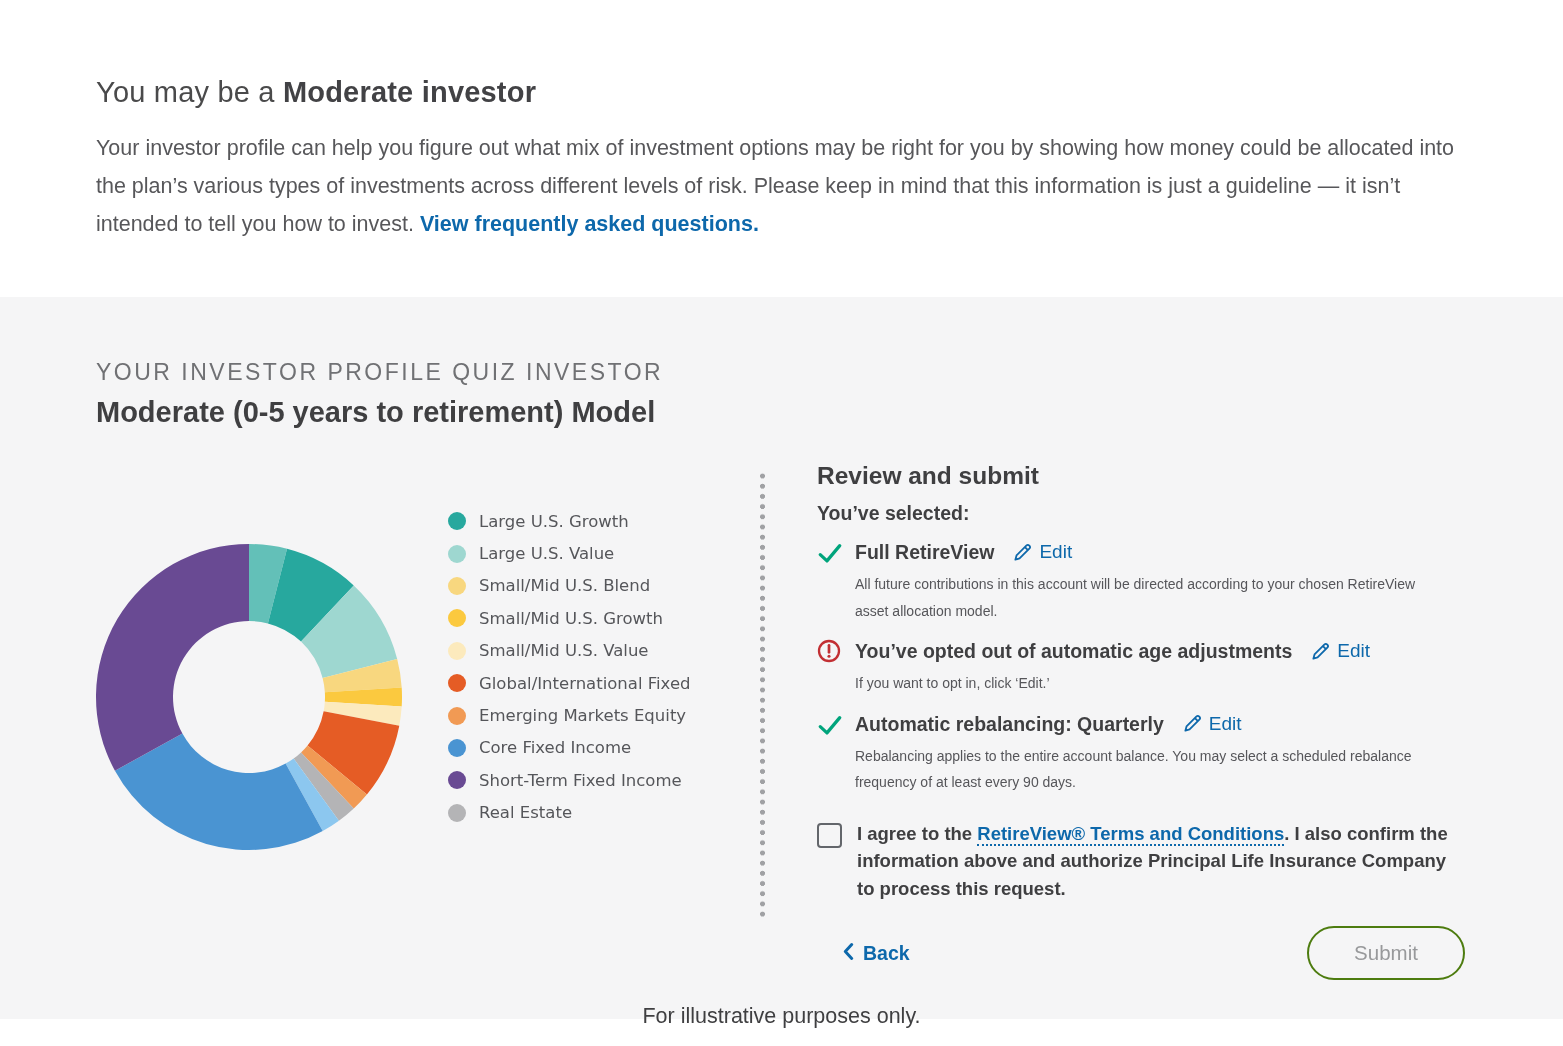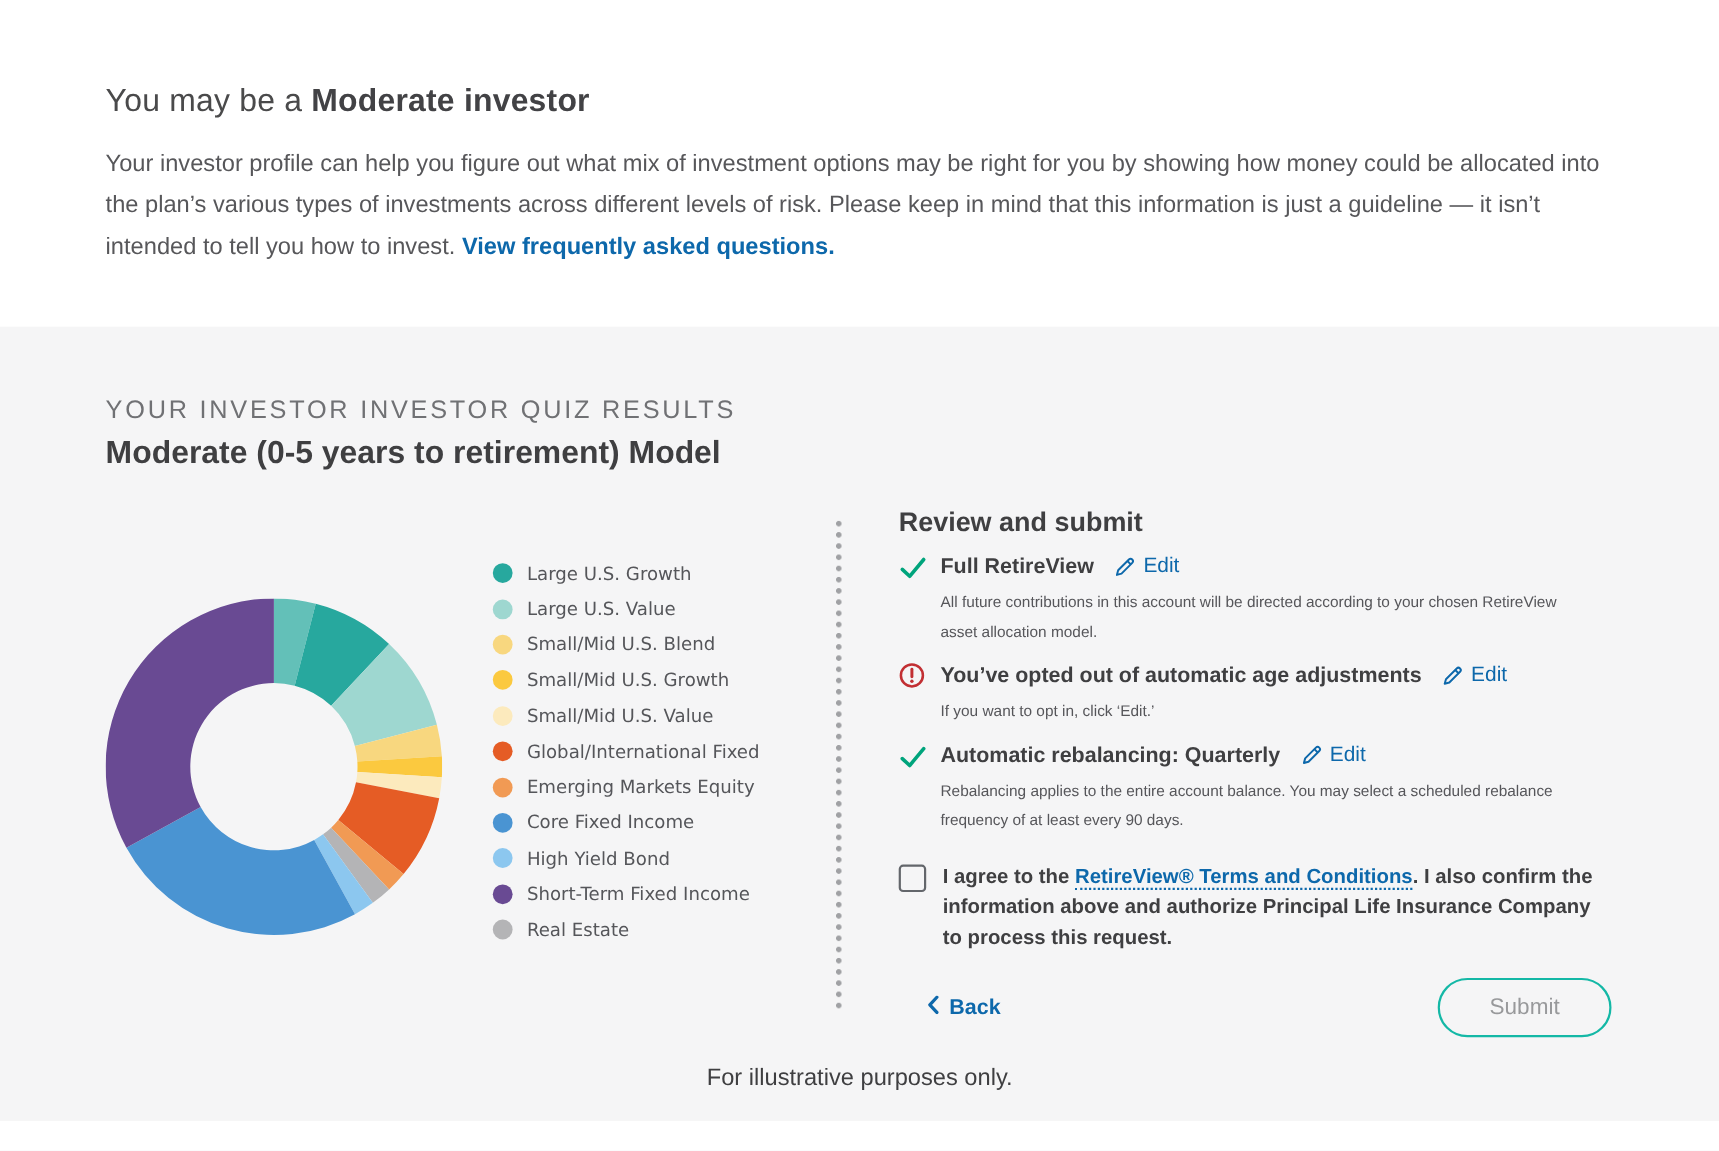--- a/index.html
+++ b/index.html
@@ -39,35 +39,35 @@
   .edit-link .edit-label{font-size:19px;font-weight:400;color:#0d68ab;margin-left:6px;}
   .ri-body{margin-top:6px;font-size:14px;line-height:26.5px;color:#56565a;max-width:585px;}
   .agreement{display:flex;margin-top:24px;justify-content:center;}
   .agreement-box{width:21px;height:21px;flex:0 0 21px;border:2px solid#63666b;border-radius:4px;
     background:transparent;margin:3px 15px 0 0;cursor:pointer;}
   .agreement-text{font-size:18.5px;font-weight:700;color:#3f3f41;line-height:27.5px;max-width:612px;}
   .terms-link{color:#0d68ab;text-decoration:none;border-bottom:2px dotted #0d68ab;cursor:pointer;}
   .review-footer{display:flex;justify-content:space-between;align-items:center;margin-top:24px;max-width:648px;}
   .back-link{display:inline-flex;align-items:center;text-decoration:none;margin-left:26px;cursor:pointer;}
   .back-label{font-size:19.5px;font-weight:700;color:#0d68ab;margin-left:9px;}
-  .submit-btn{width:158px;height:54px;border-radius:28px;border:2px solid #14b8a6;background:transparent;
+  .submit-btn{width:158px;height:54px;border-radius:28px;border:2px solid #4d7c0f;background:transparent;
     color:#98999b;font-size:20.5px;font-family:"Liberation Sans", sans-serif;cursor:pointer;}
   .footnote{text-align:center;margin-top:24px;font-size:21.5px;color:#3f3f41;}
 </style>
 </head>
 <body>
 
 <div>
   <div class="top">
     <h1 class="page-title"><span>You may be a </span><span class="bold">Moderate investor</span></h1>
     <p class="intro"><span>Your investor profile can help you figure out what mix of investment options may be right for you by showing how money could be allocated into the plan’s various types of investments across different levels of risk. Please keep in mind that this information is just a guideline — it isn’t intended to tell you how to invest.</span> <a class="faq-link" href="#">View frequently asked questions.</a></p>
   </div>
 
   <div class="panel">
-    <div class="eyebrow">YOUR INVESTOR INVESTOR QUIZ RESULTS</div>
+    <div class="eyebrow">YOUR INVESTOR PROFILE QUIZ INVESTOR</div>
     <h2 class="model-title">Moderate (0-5 years to retirement) Model</h2>
 
     <div class="content">
       <div class="chart-col">
         <svg class="donut" viewBox="0 0 306 306">
             <path d="M153.00 0.00 A153 153 0 0 1 191.05 4.81 L171.90 79.39 A76 76 0 0 0 153.00 77.00 Z" fill="#63c0b8"></path>
             <path d="M191.05 4.81 A153 153 0 0 1 257.74 41.47 L205.03 97.60 A76 76 0 0 0 171.90 79.39 Z" fill="#27a89e"></path>
             <path d="M257.74 41.47 A153 153 0 0 1 301.19 114.95 L226.61 134.10 A76 76 0 0 0 205.03 97.60 Z" fill="#9ed7d0"></path>
             <path d="M301.19 114.95 A153 153 0 0 1 305.70 143.39 L228.85 148.23 A76 76 0 0 0 226.61 134.10 Z" fill="#f8d77f"></path>
             <path d="M305.70 143.39 A153 153 0 0 1 305.70 162.61 L228.85 157.77 A76 76 0 0 0 228.85 148.23 Z" fill="#fbc93f"></path>
@@ -106,38 +106,35 @@
             </div>
             <div class="legend-item">
               <span class="legend-swatch" style="background: rgb(241, 154, 84);"></span>
               <span class="legend-label">Emerging Markets Equity</span>
             </div>
             <div class="legend-item">
               <span class="legend-swatch" style="background: rgb(74, 148, 210);"></span>
               <span class="legend-label">Core Fixed Income</span>
             </div>
             <div class="legend-item">
-              <span class="legend-swatch" style="background: rgb(140, 199, 239);"></span>
-              <span class="legend-label">High Yield Bond</span>
-            </div>
-            <div class="legend-item">
               <span class="legend-swatch" style="background: rgb(105, 74, 147);"></span>
               <span class="legend-label">Short-Term Fixed Income</span>
             </div>
             <div class="legend-item">
               <span class="legend-swatch" style="background: rgb(180, 180, 182);"></span>
               <span class="legend-label">Real Estate</span>
             </div>
           </div>
       </div>
 
       <div class="divider"></div>
 
       <div class="review-col">
         <h3 class="review-title">Review and submit</h3>
+        <p class="review-subtitle">You’ve selected:</p>
         <div class="review-items">
             <div class="review-item">
               <span class="ri-icon"><svg viewBox="0 0 24 24" width="26" height="26">
                   <path d="M3 13.5 L9.2 19.3 L21 5.2" fill="none" stroke="#00a47c" stroke-width="3" stroke-linecap="round" stroke-linejoin="round"></path>
                 </svg></span>
               <span class="ri-main">
                 <span class="ri-titlerow">
                   <span class="ri-title">Full RetireView</span>
                   <a class="edit-link" href="#">
                     <svg viewBox="0 0 20 20" width="21" height="21">

